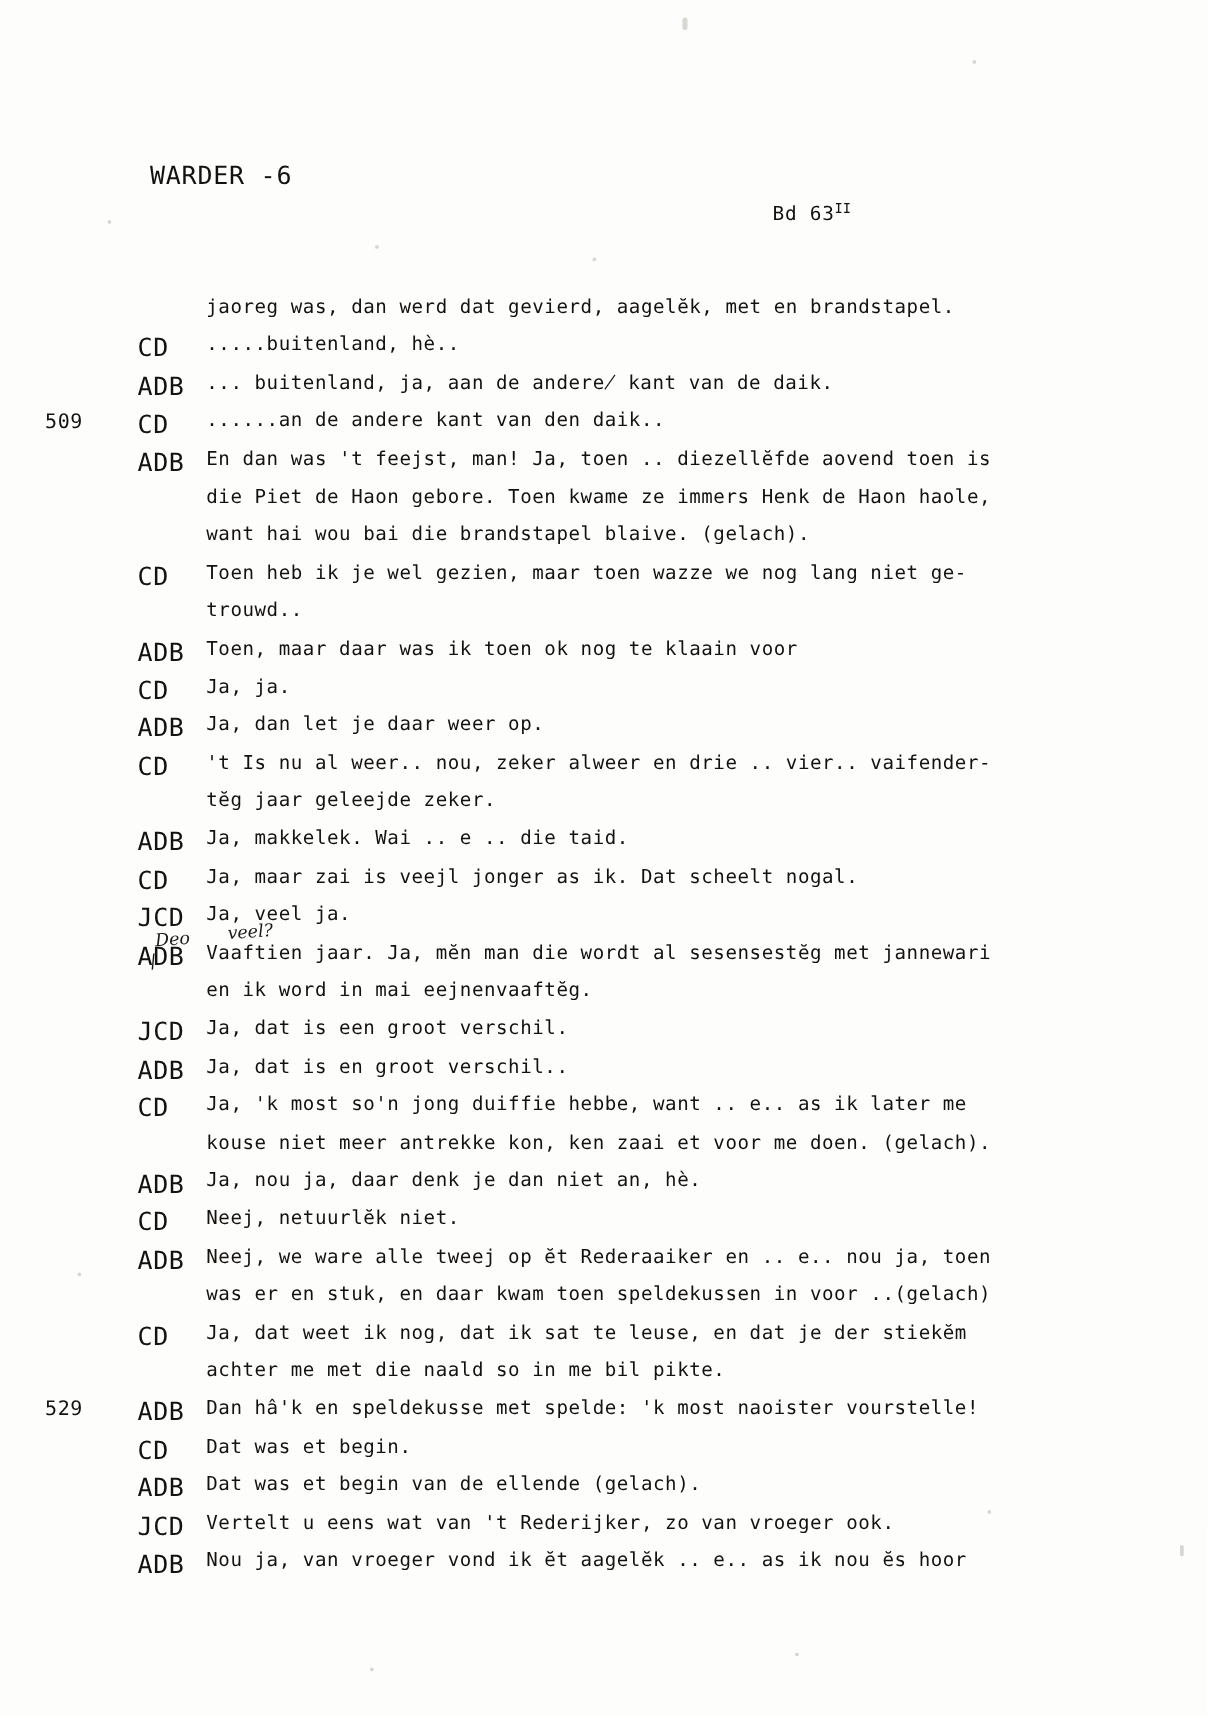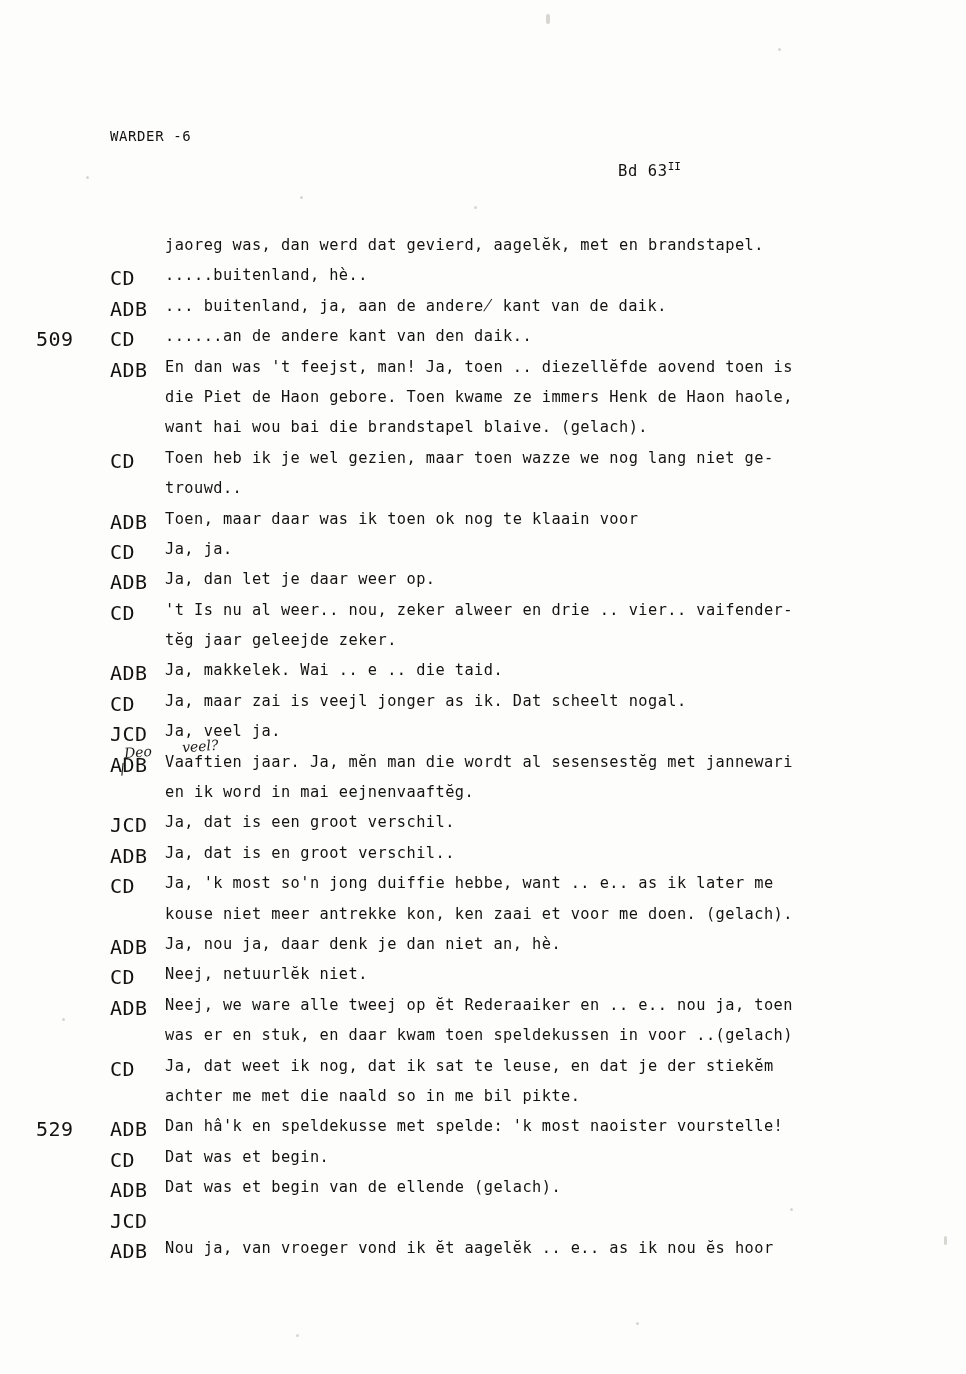--- a/index.html
+++ b/index.html
@@ -25,23 +25,23 @@
   }
   .header {
     position: absolute;
     top: 128px;
     left: 0;
     width: 100%;
     height: 30px;
   }
   .hdr-left {
     position: absolute;
-    left: 110px;
+    left: 120px;
     top: 0;
-    font-size: 14px;
+    font-size: 20px;
     letter-spacing: .6px;
     text-align: center;
   }
   .hdr-right {
     position: absolute;
     left: 618px;
     top: 16px;
     font-size: 15.5px;
     letter-spacing: .6px;
     margin-top: 16px;
@@ -79,21 +79,21 @@
     white-space: pre;
     text-align: right;
   }
   .txt.cont {
     left: 165px;
   }
   .marg {
     position: absolute;
     left: 36px;
     top: 0;
-    font-size: 20px;
+    font-size: 16px;
     letter-spacing: .5px;
   }
   
   .hand {
     position: absolute;
     font-family: "DejaVu Serif", "Liberation Serif", serif;
     font-style: italic;
     font-size: 14px;
     color: #1b1a16;
     transform: rotate(-4deg);
@@ -152,21 +152,21 @@
       <div class="line"><span class="txt cont">kouse niet meer antrekke kon, ken zaai et voor me doen. (gelach).</span></div>
       <div class="line"><span class="spk">ADB</span><span class="txt">Ja, nou ja, daar denk je dan niet an, hè.</span></div>
       <div class="line"><span class="spk">CD</span><span class="txt">Neej, netuurlĕk niet.</span></div>
       <div class="line"><span class="spk">ADB</span><span class="txt">Neej, we ware alle tweej op ĕt Rederaaiker en .. e.. nou ja, toen</span></div>
       <div class="line"><span class="txt cont">was er en stuk, en daar kwam toen speldekussen in voor ..(gelach)</span></div>
       <div class="line"><span class="spk">CD</span><span class="txt">Ja, dat weet ik nog, dat ik sat te leuse, en dat je der stiekĕm</span></div>
       <div class="line"><span class="txt cont">achter me met die naald so in me bil pikte.</span></div>
       <div class="line"><span class="marg">529</span><span class="spk">ADB</span><span class="txt">Dan hâ'k en speldekusse met spelde: 'k most naoister vourstelle!</span></div>
       <div class="line"><span class="spk">CD</span><span class="txt">Dat was et begin.</span></div>
       <div class="line"><span class="spk">ADB</span><span class="txt">Dat was et begin van de ellende (gelach).</span></div>
-      <div class="line"><span class="spk">JCD</span></div>
+      <div class="line"><span class="spk">JCD</span><span class="txt">Vertelt u eens wat van 't Rederijker, zo van vroeger ook.</span></div>
       <div class="line"><span class="spk">ADB</span><span class="txt">Nou ja, van vroeger vond ik ĕt aagelĕk .. e.. as ik nou ĕs hoor</span></div>
     </div>
 
   <div class="hand-caret" style="left:120px;top:760px;">/</div>
   <div class="hand" style="left:124px;top:744px;">Deo</div>
   <div class="hand" style="left:182px;top:738px;">veel?</div>
 
 </div>
 
 </body></html>

